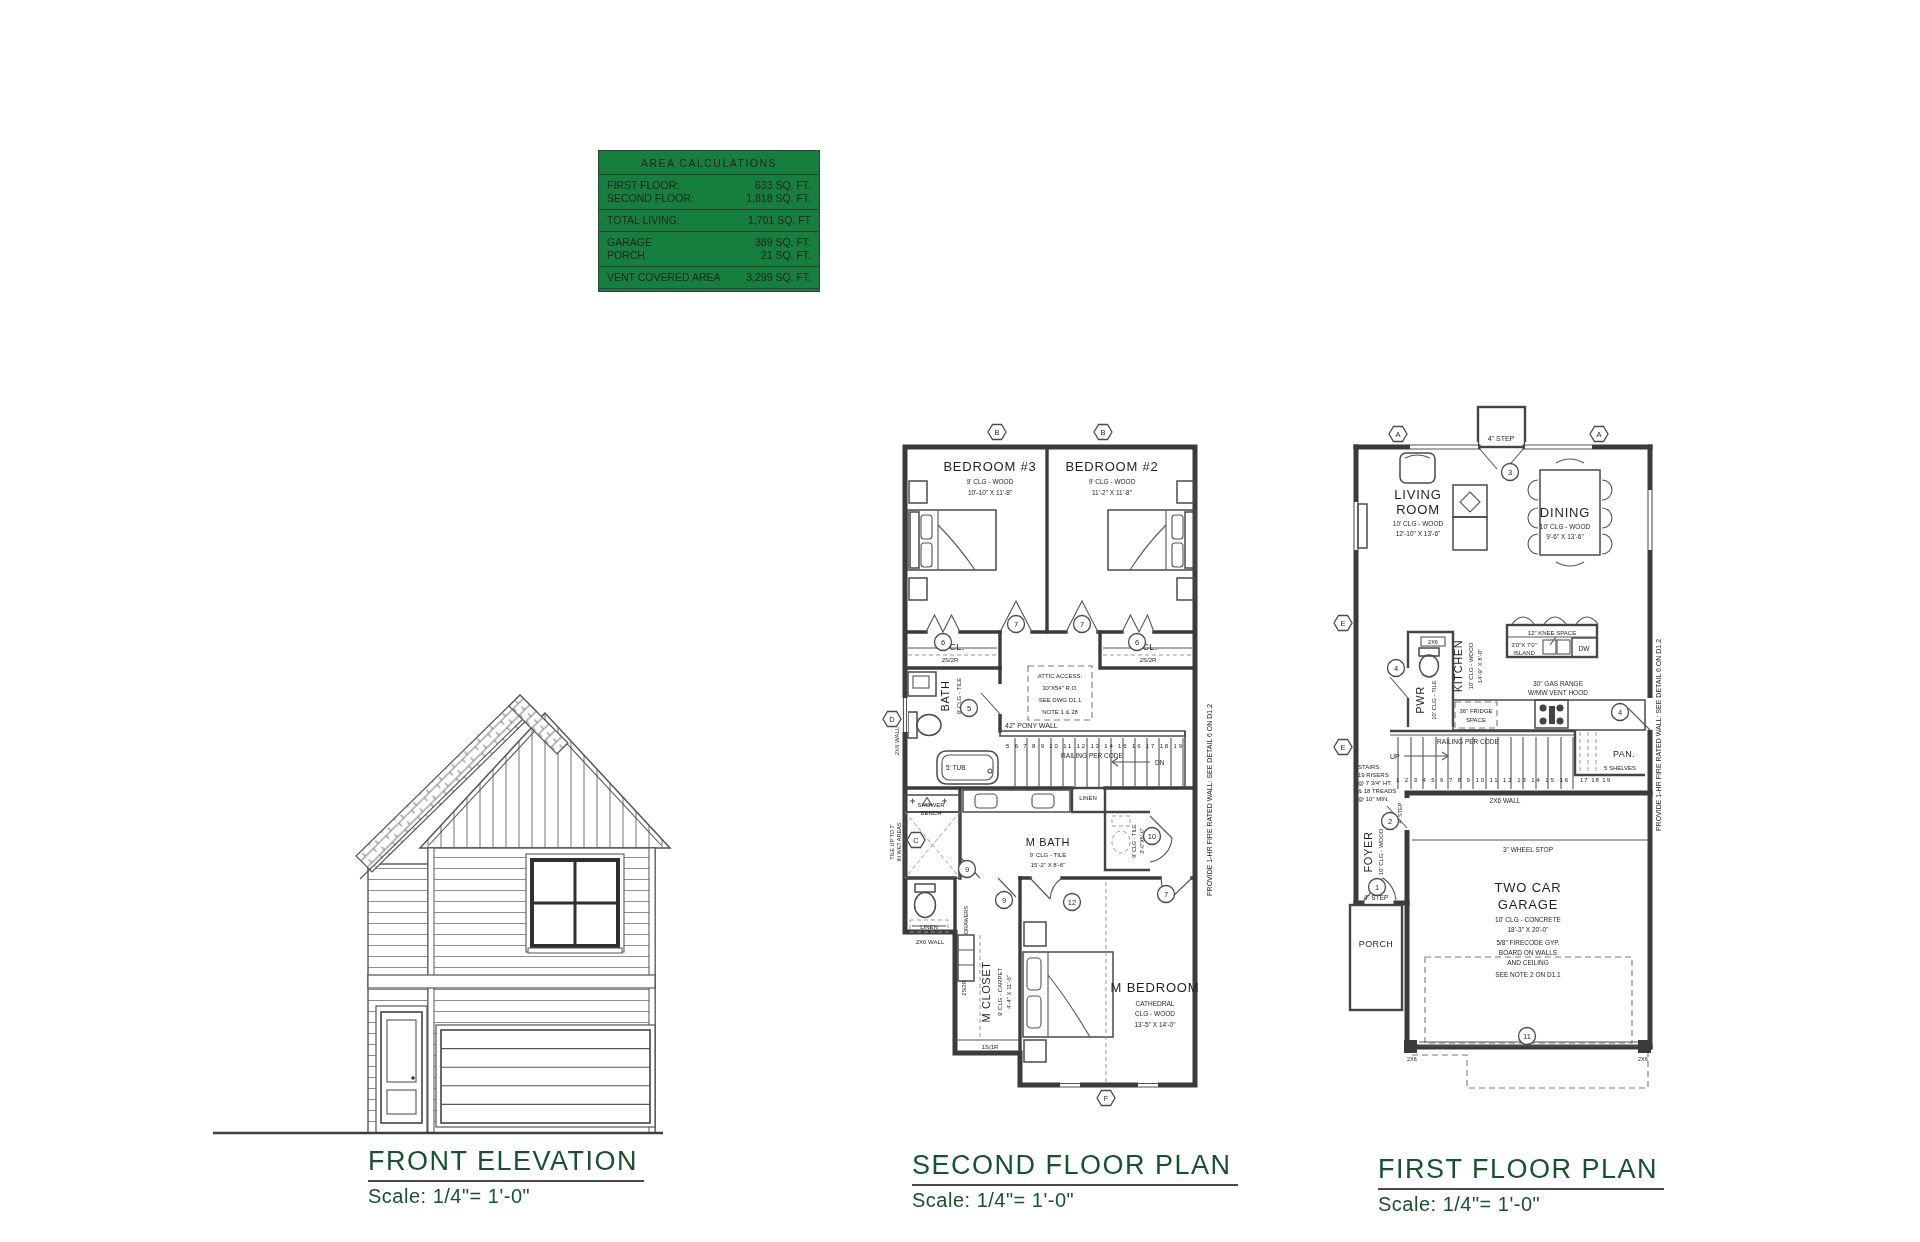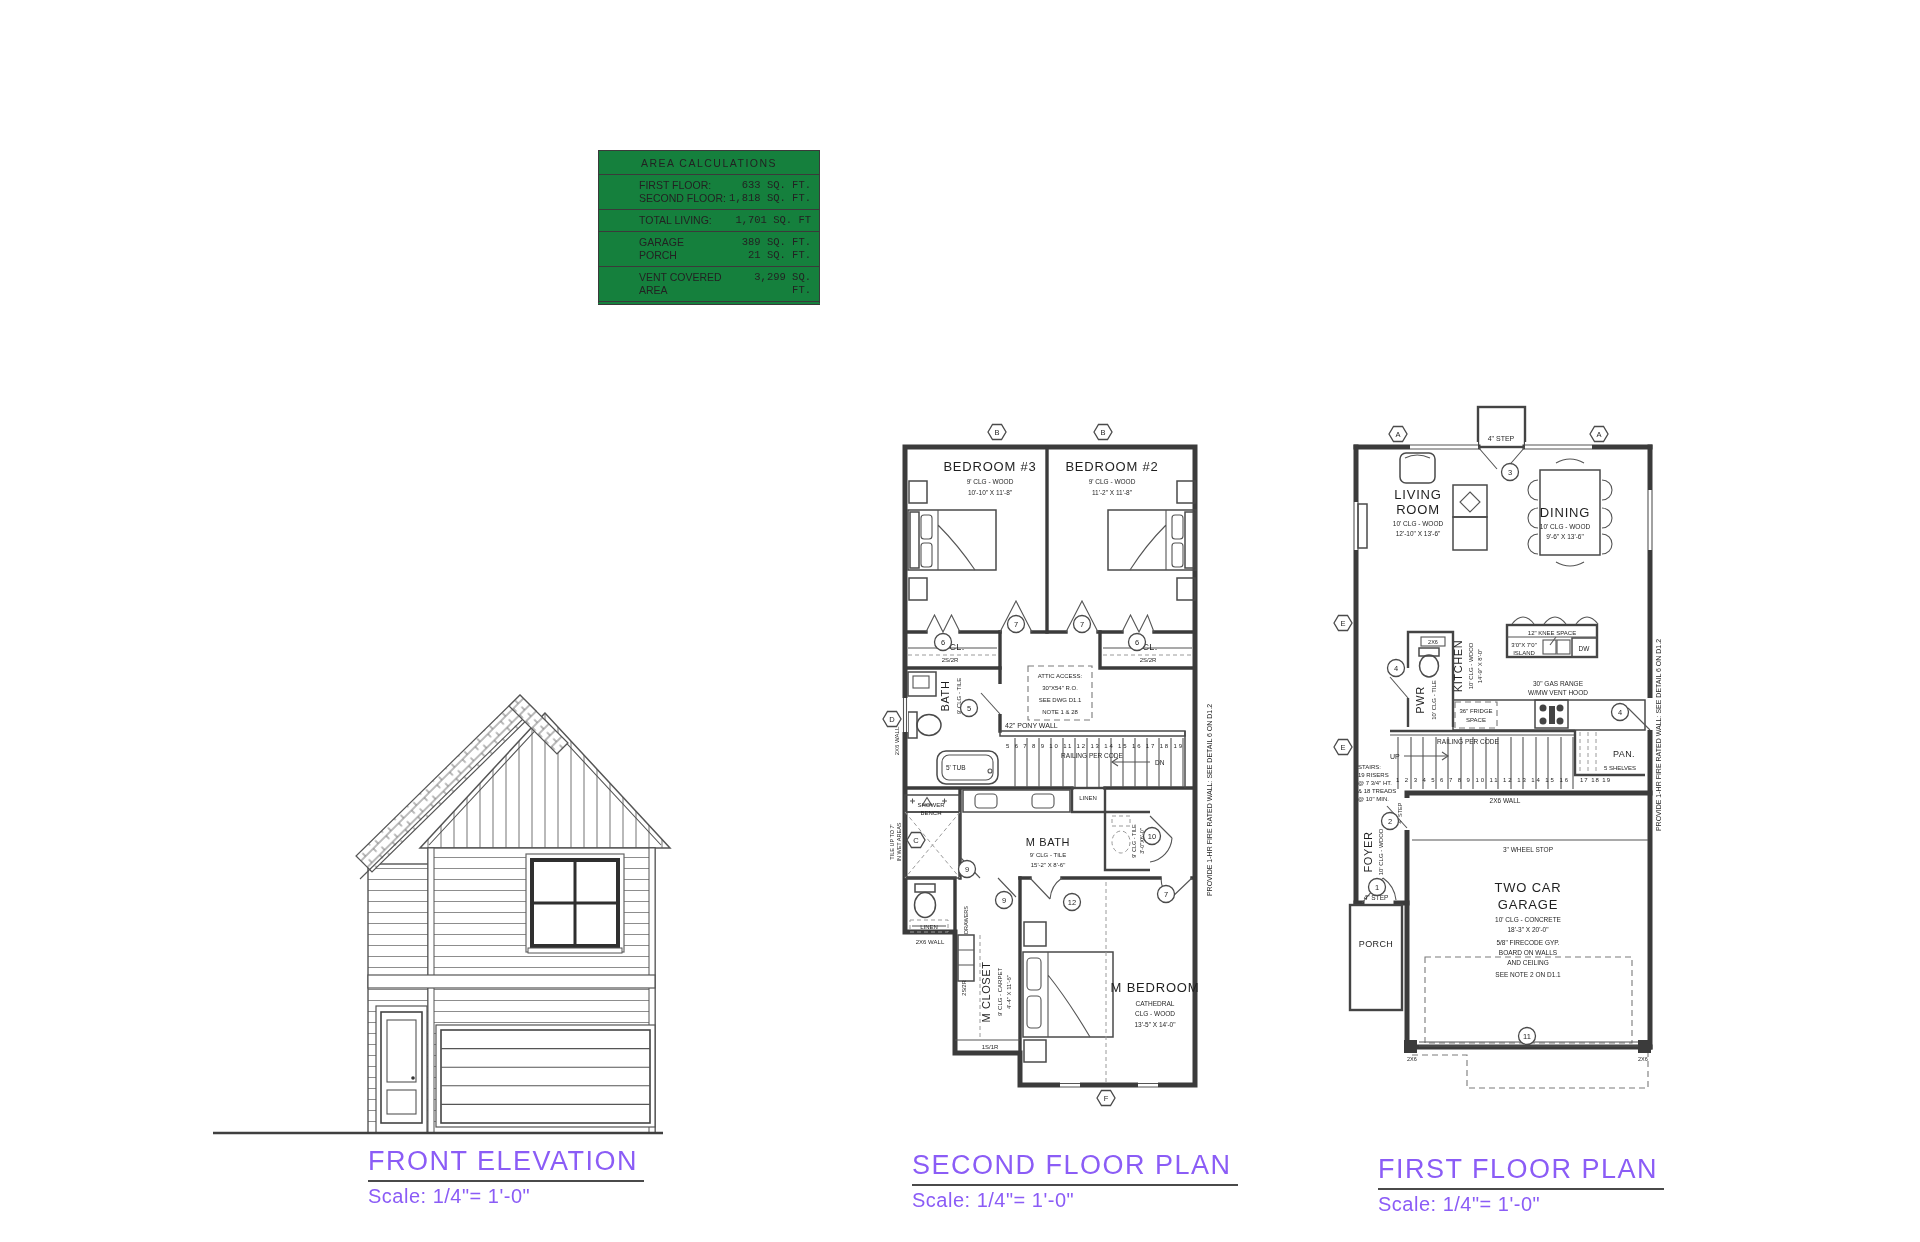--- a/index.html
+++ b/index.html
@@ -6,25 +6,25 @@
   #page{position:relative;width:1920px;height:1242px;background:#ffffff;overflow:hidden;
         font-family:"Liberation Sans",sans-serif;color:#222;}
   #plan-svg{position:absolute;left:0;top:0;}
 
   
   .area-table{position:absolute;left:598px;top:150px;width:220px;border:1.5px solid #3a3a3a;
               border-bottom:4px double #3a3a3a;font-size:10.5px;color:#222;background:#15803d;}
   .at-title{text-align:center;padding:6px 0 5px;border-bottom:1.5px solid #3a3a3a;letter-spacing:1.5px;}
   .at-sec{border-bottom:1.5px solid #3a3a3a;padding:4px 8px;}
   .at-sec.last{border-bottom:none;}
-  .at-row{display:flex;justify-content:space-between;line-height:13px;margin-left:32px;}
-  .at-val{text-align:right;font-family:Liberation Mono, monospace;}
+  .at-row{display:flex;justify-content:space-between;line-height:13px;}
+  .at-val{text-align:right;}
 
   
-  .draw-title{position:absolute;color:#8b5cf6;}
+  .draw-title{position:absolute;color:#14532d;}
   .dt-main{display:inline-block;font-size:27px;letter-spacing:1.5px;border-bottom:2px solid #4a4a4a;
            padding:0 6px 3px 0;}
   .dt-scale{font-size:20px;letter-spacing:.5px;margin-top:3px;}
 
   
   .w{stroke:#3b3b3b;stroke-width:5;fill:none;stroke-linecap:square;}
   .w3{stroke:#3b3b3b;stroke-width:3.4;fill:none;stroke-linecap:square;}
   .w2{stroke:#444;stroke-width:2.4;fill:none;}
   .t15{stroke:#4a4a4a;stroke-width:1.5;fill:none;}
   .t1{stroke:#555;stroke-width:1.1;fill:none;}

